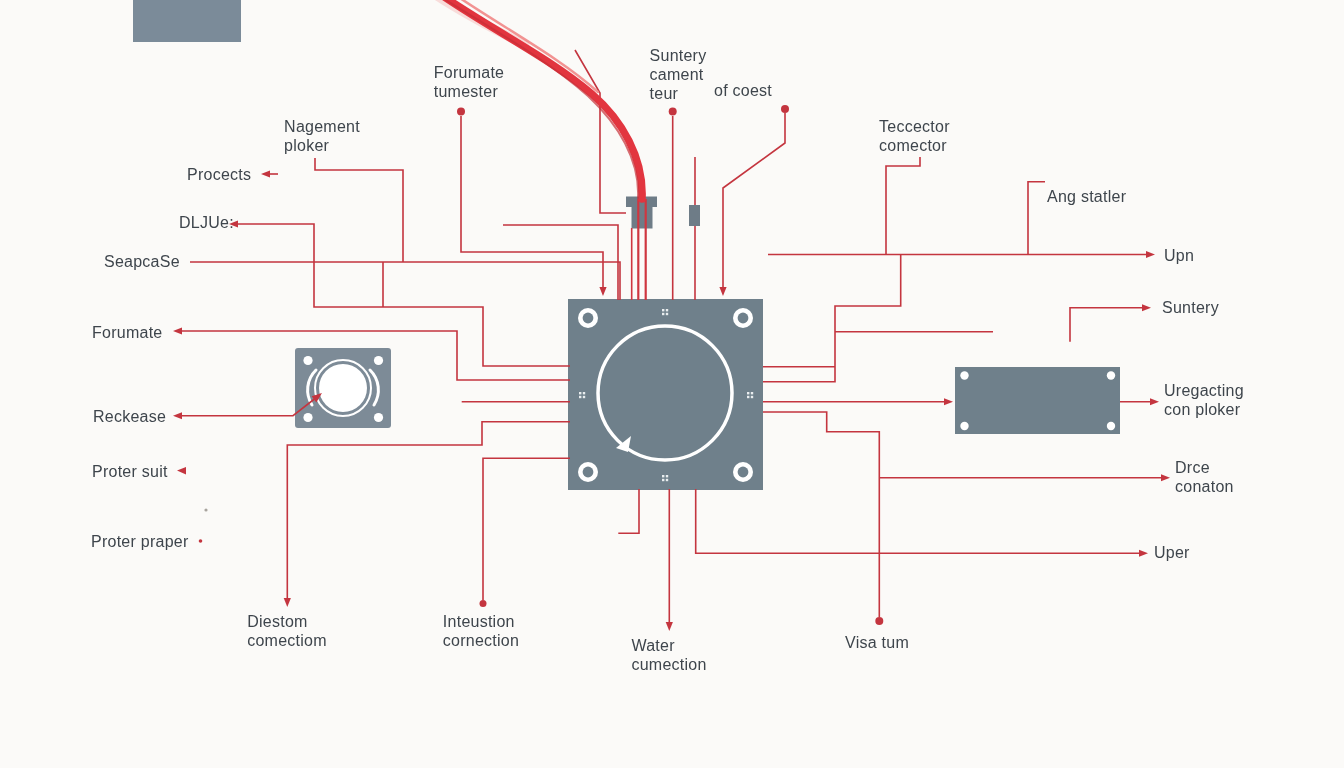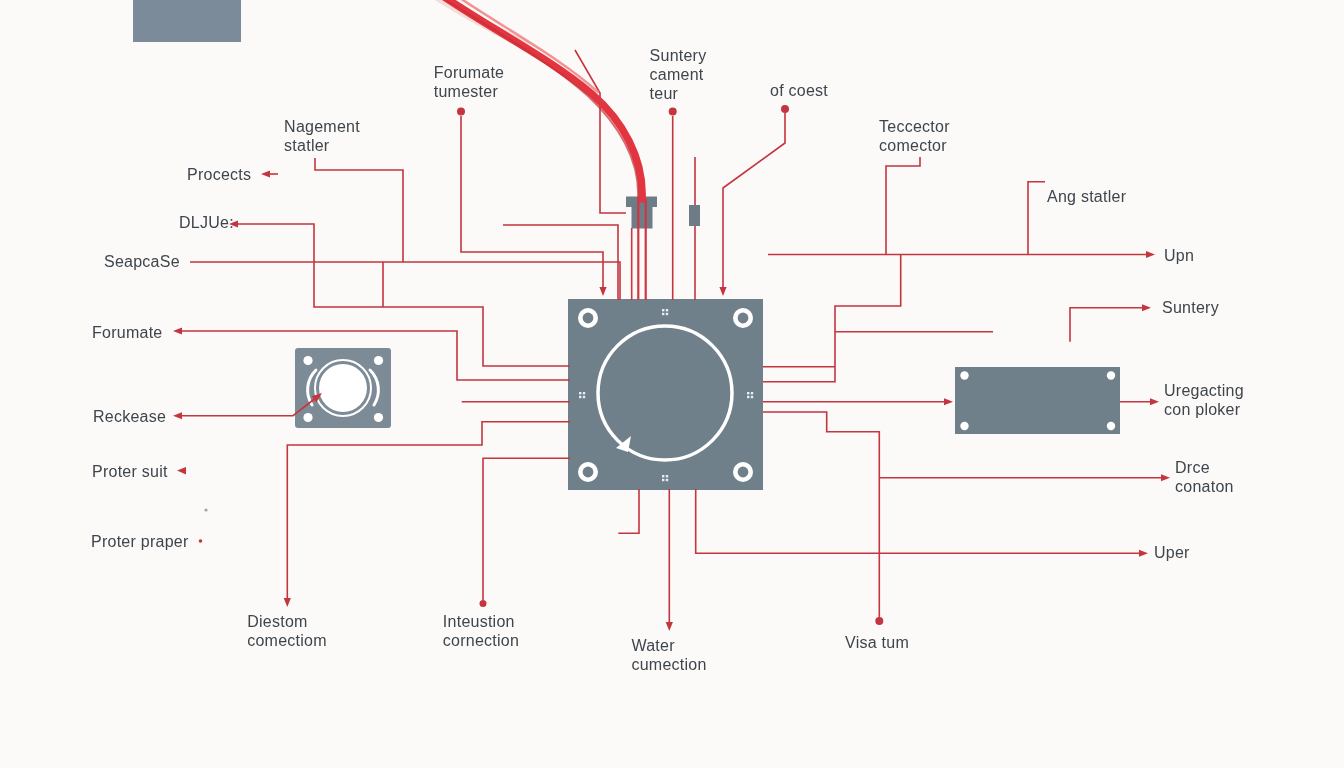--- a/index.html
+++ b/index.html
@@ -192,23 +192,23 @@
     <path d="M433,-8 C490,28 545,58 588,96 C618,124 640,160 638,198" stroke="#c62f38" stroke-width="2" opacity="0.7"></path>
     <path d="M448,-10 C500,26 558,56 598,92" stroke="#f08080" stroke-width="2.5" opacity="0.85"></path>
   </g>
 </svg>
 
   <div class="lbl c" style="left:469px;top:63px">Forumate
 tumester</div>
   <div class="lbl c" style="left:678px;top:46px">Suntery
 cament
 teur</div>
-  <div class="lbl" style="left:770px;top:81px">of coest</div>
+  <div class="lbl" style="left:714px;top:81px">of coest</div>
   <div class="lbl c" style="left:322px;top:117px">Nagement
-statler</div>
+ploker</div>
   <div class="lbl" style="left:187px;top:165px">Procects</div>
   <div class="lbl" style="left:179px;top:213px">DLJUe:</div>
   <div class="lbl" style="left:104px;top:252px">SeapcaSe</div>
   <div class="lbl" style="left:879px;top:117px">Teccector
 comector</div>
   <div class="lbl" style="left:1047px;top:187px">Ang statler</div>
   <div class="lbl" style="left:1164px;top:246px">Upn</div>
   <div class="lbl" style="left:1162px;top:298px">Suntery</div>
   <div class="lbl" style="left:92px;top:323px">Forumate</div>
   <div class="lbl" style="left:1164px;top:381px">Uregacting

